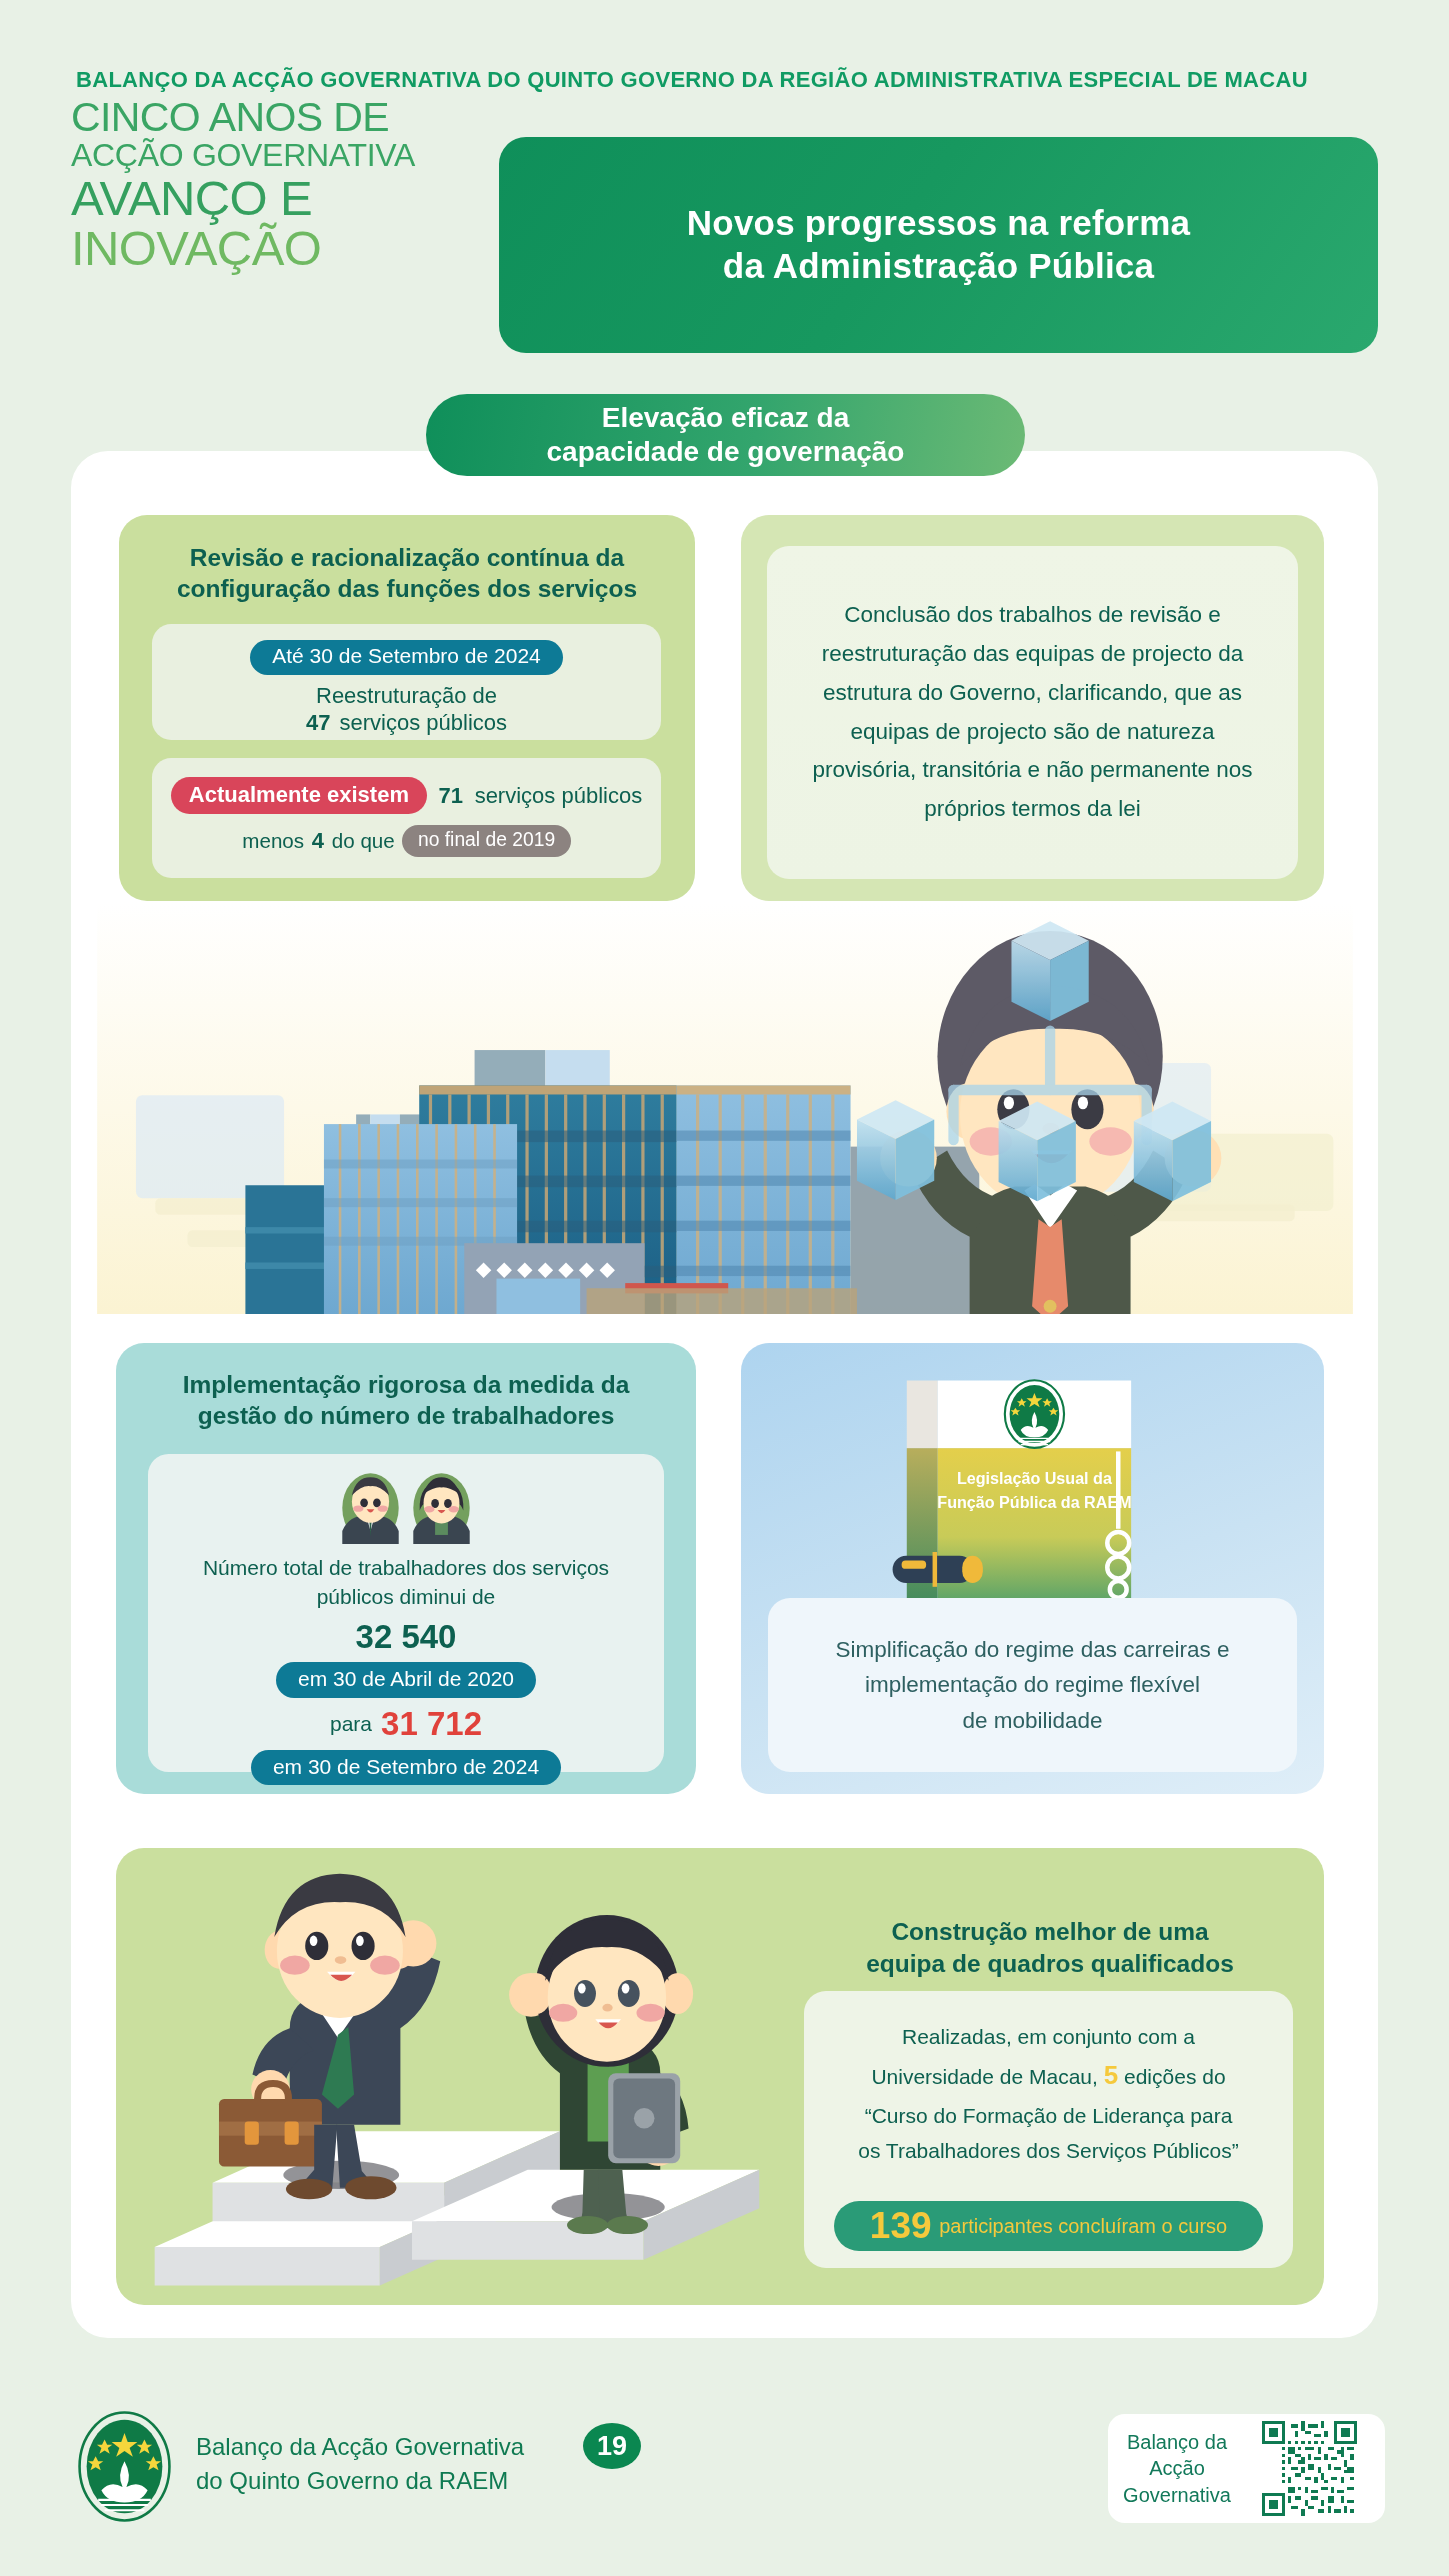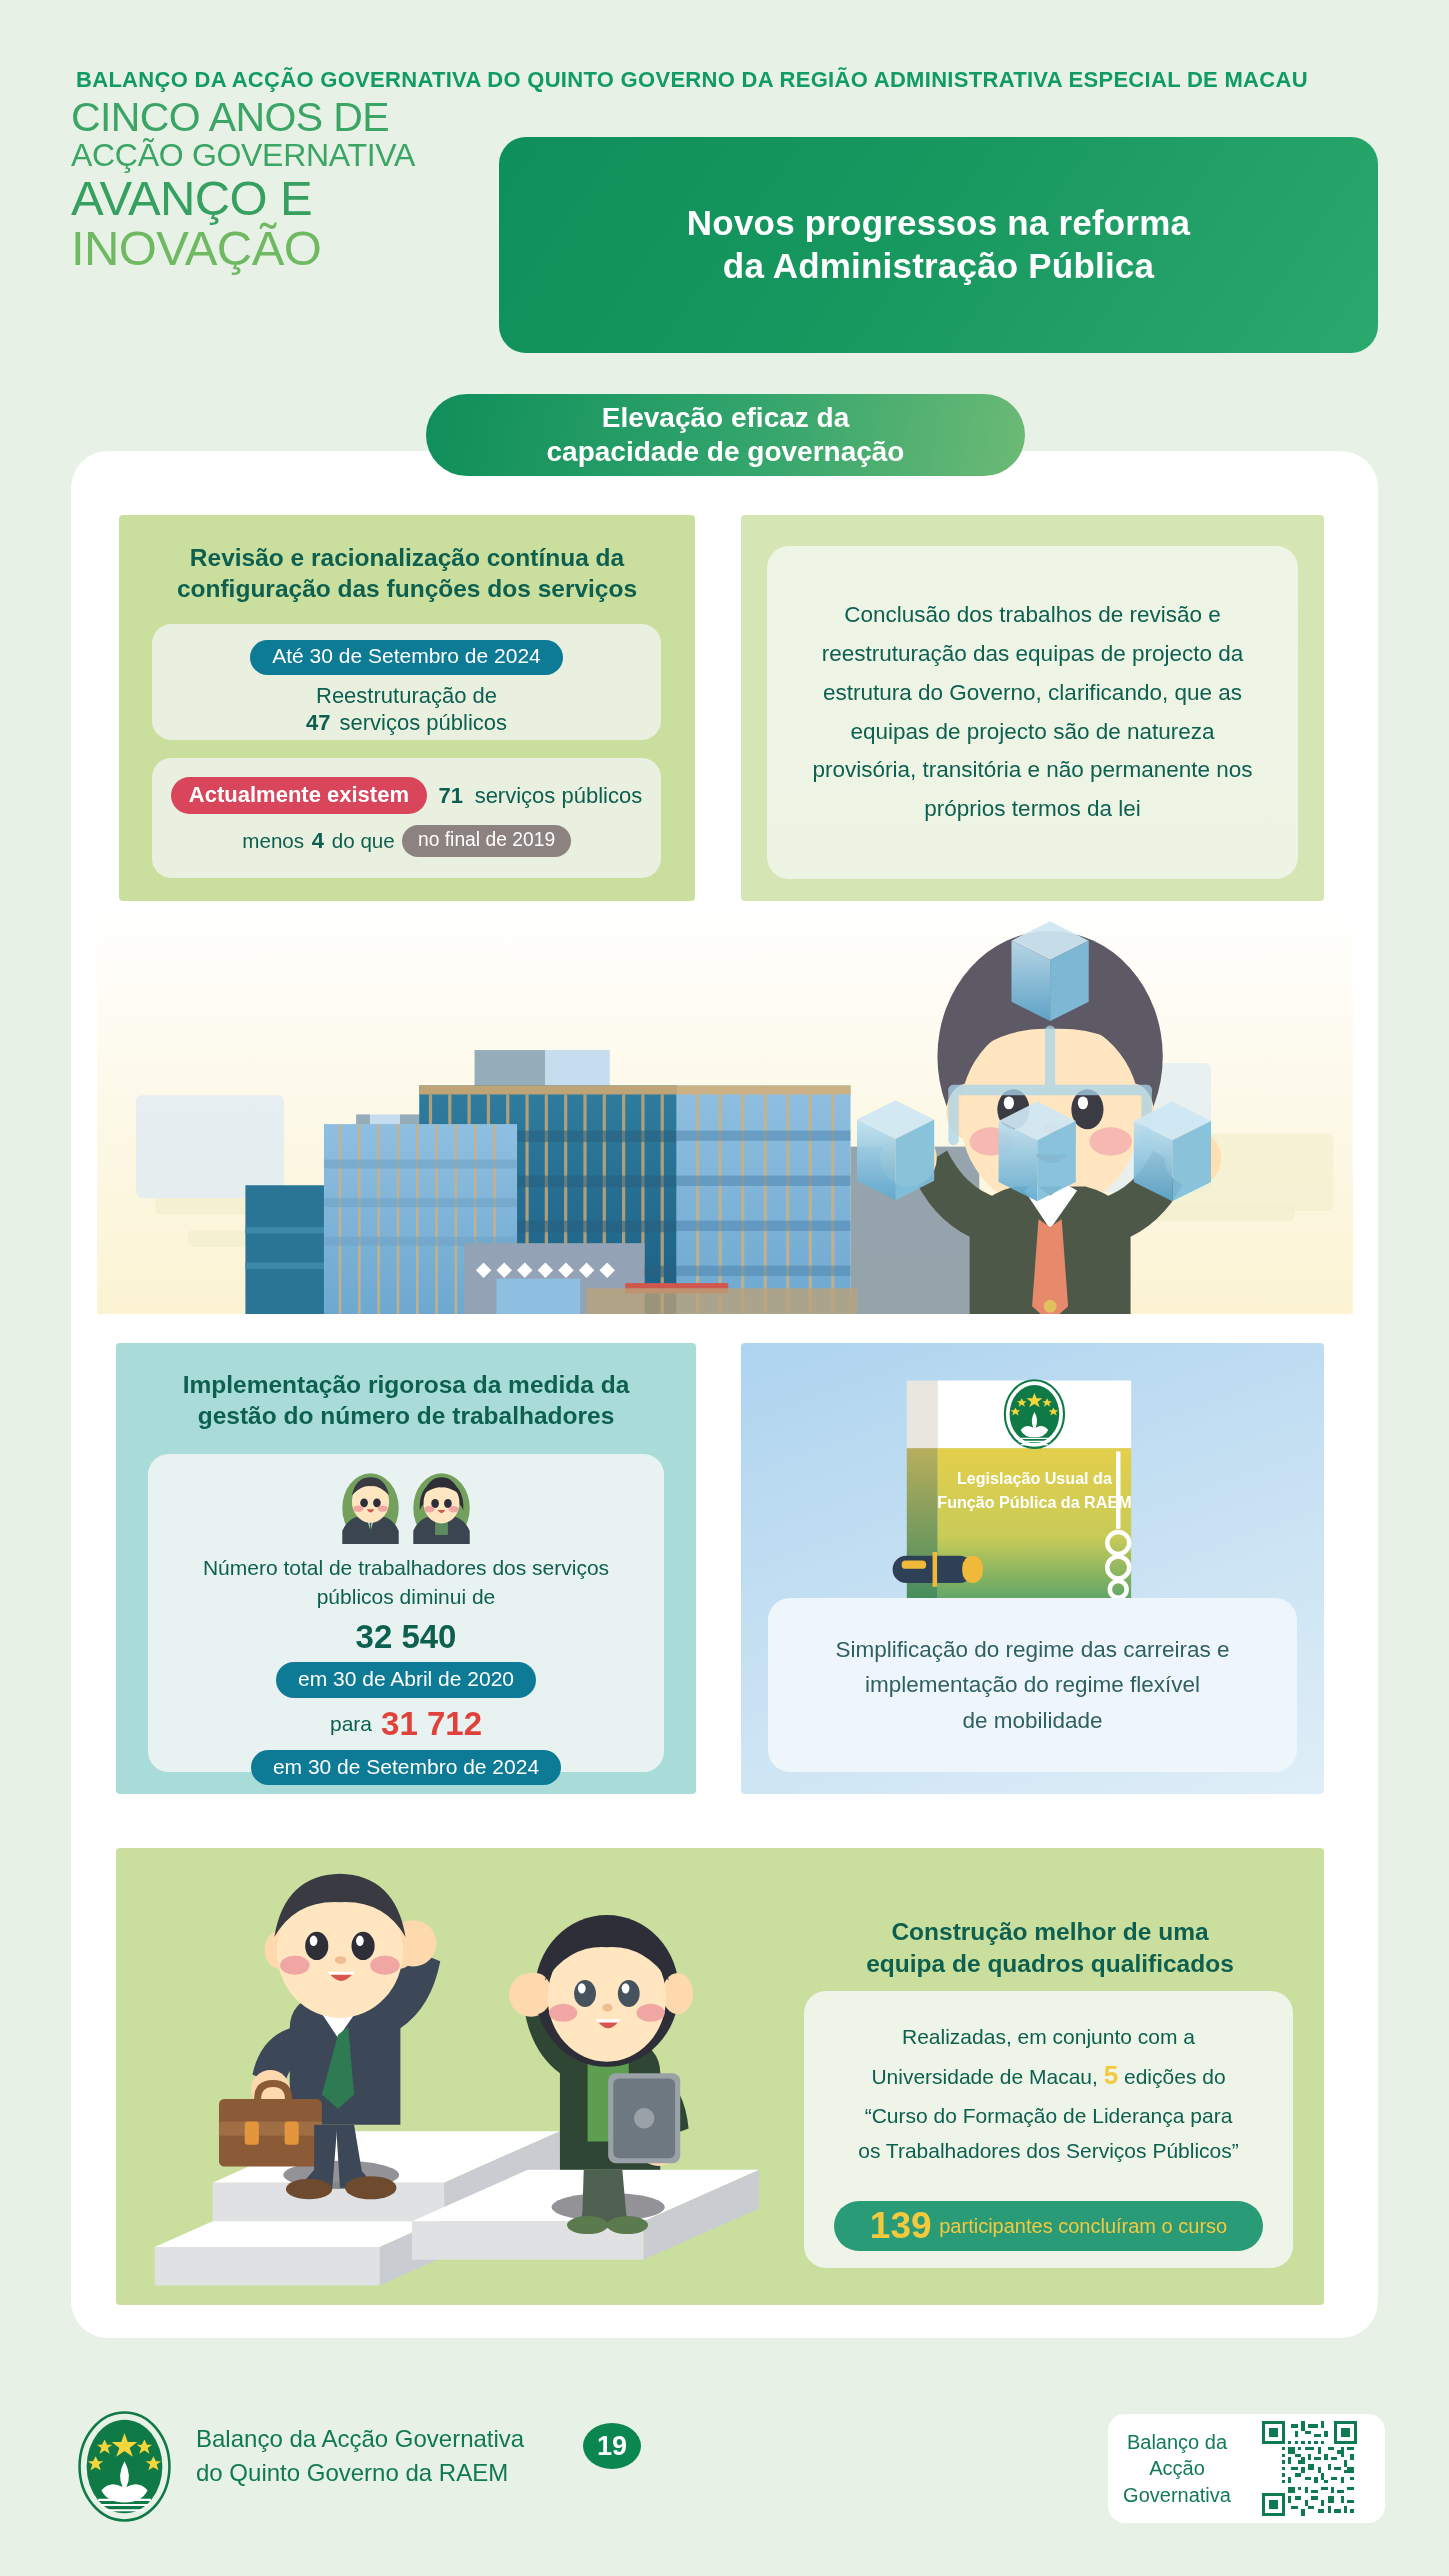--- a/index.html
+++ b/index.html
@@ -53,21 +53,21 @@
     background: linear-gradient(100deg, #0f8f5a 0%, #33a56d 55%, #6cba75 100%);
     display: flex; align-items: center; justify-content: center;
     z-index: 5;
   }
   .section-pill-text {
     color: #fff; font-size: 28px; font-weight: 700;
     text-align: center; line-height: 1.2;
   }
 
   
-  .card { position: absolute; border-radius: 4px; }
+  .card { position: absolute; border-radius: 28px; }
   .card-title {
     font-size: 24.5px; font-weight: 700; color: #0d6050;
     text-align: center; line-height: 1.28;
   }
   .inner { border-radius: 22px; }
 
   
   .c1 { left: 119px; top: 515px; width: 576px; height: 386px; background: #cadf9e; }
   .c1 .card-title { padding: 27px 33px 0; }
   .c1-p1 {
@@ -162,21 +162,21 @@
     background: linear-gradient(180deg, #ffffff 0%, #fbfdf6 45%, #fdf7dd 100%);
   }
 
   
   .bot-illus { left: 135px; top: 1868px; width: 567px; height: 425px; }
 
   
   .footer { position: absolute; left: 0; top: 2383px; width: 1449px; height: 193px; }
   .foot-logo { position: absolute; left: 76px; top: 27px; }
   .foot-text {
-    position: absolute; left: 196px; top: 39px;
+    position: absolute; left: 196px; top: 47px;
     font-size: 24px; line-height: 1.42; color: #0f7a52; font-weight: 400;
   }
   .pagenum {
     position: absolute; left: 583px; top: 40px;
     width: 58px; height: 46px; border-radius: 50%;
     background: #0a8750; color: #fff;
     display: flex; align-items: center; justify-content: center;
     font-size: 27px; font-weight: 700;
   }
   .qr-box {

